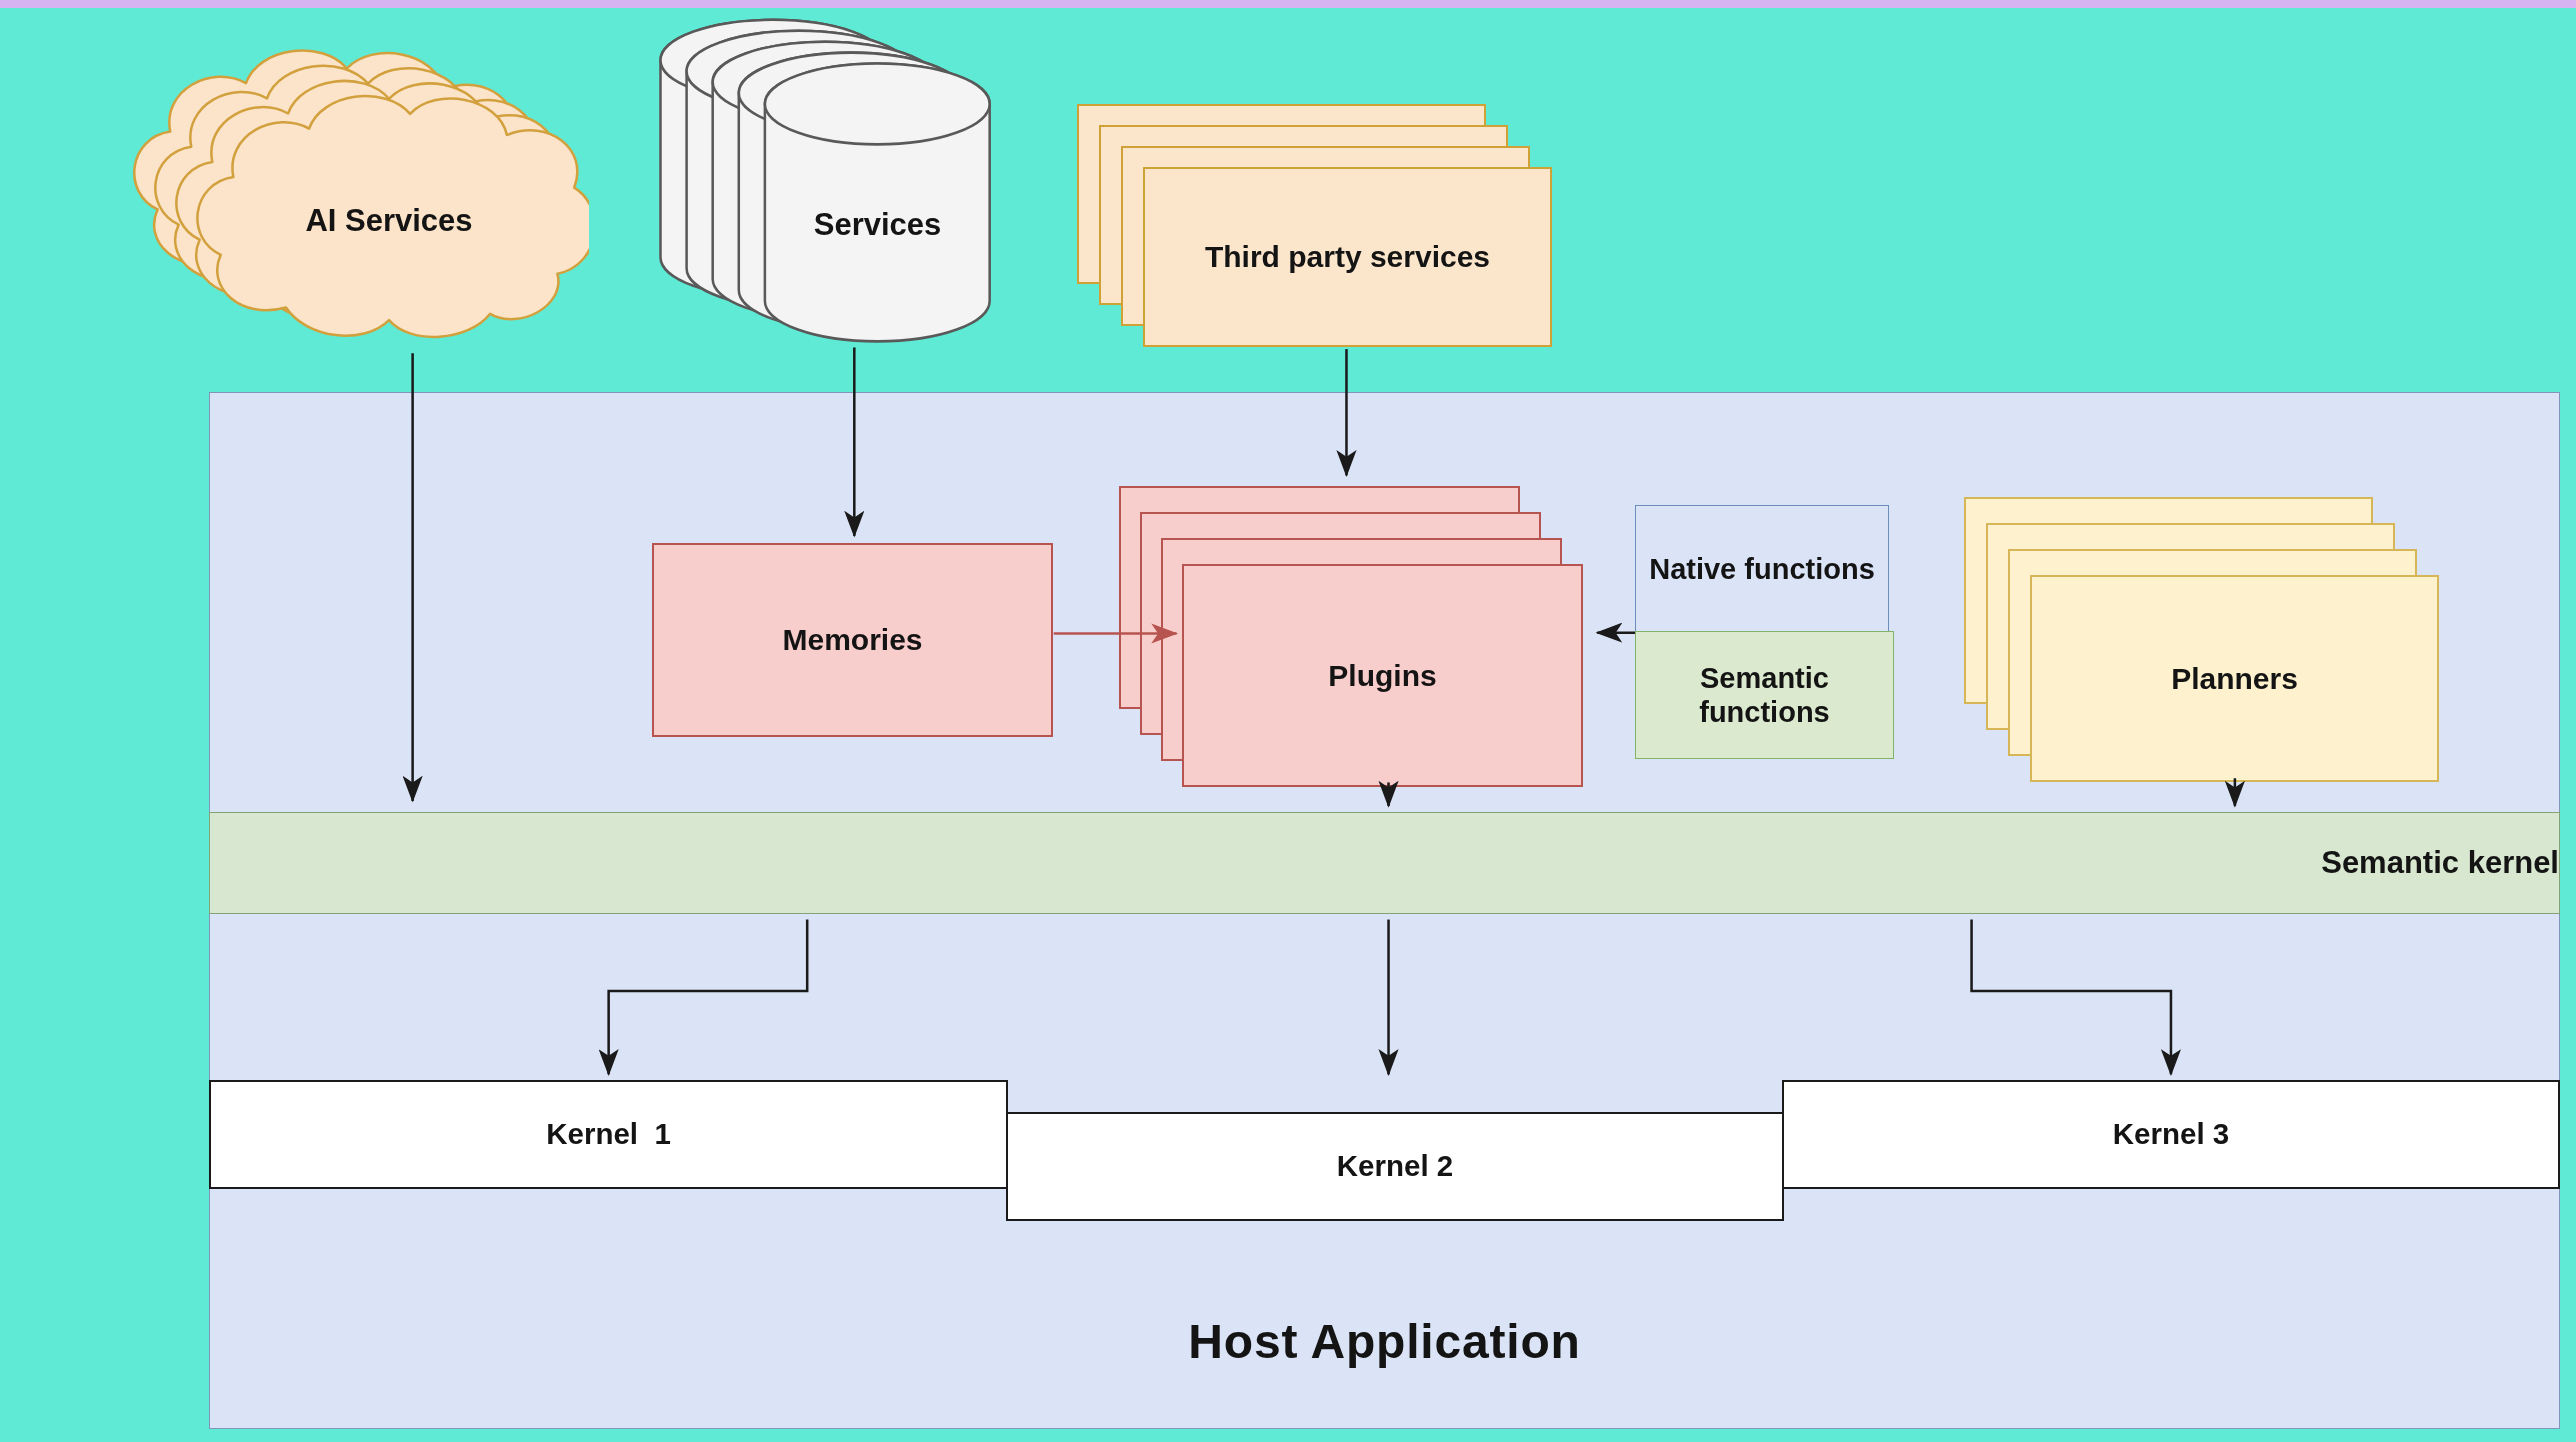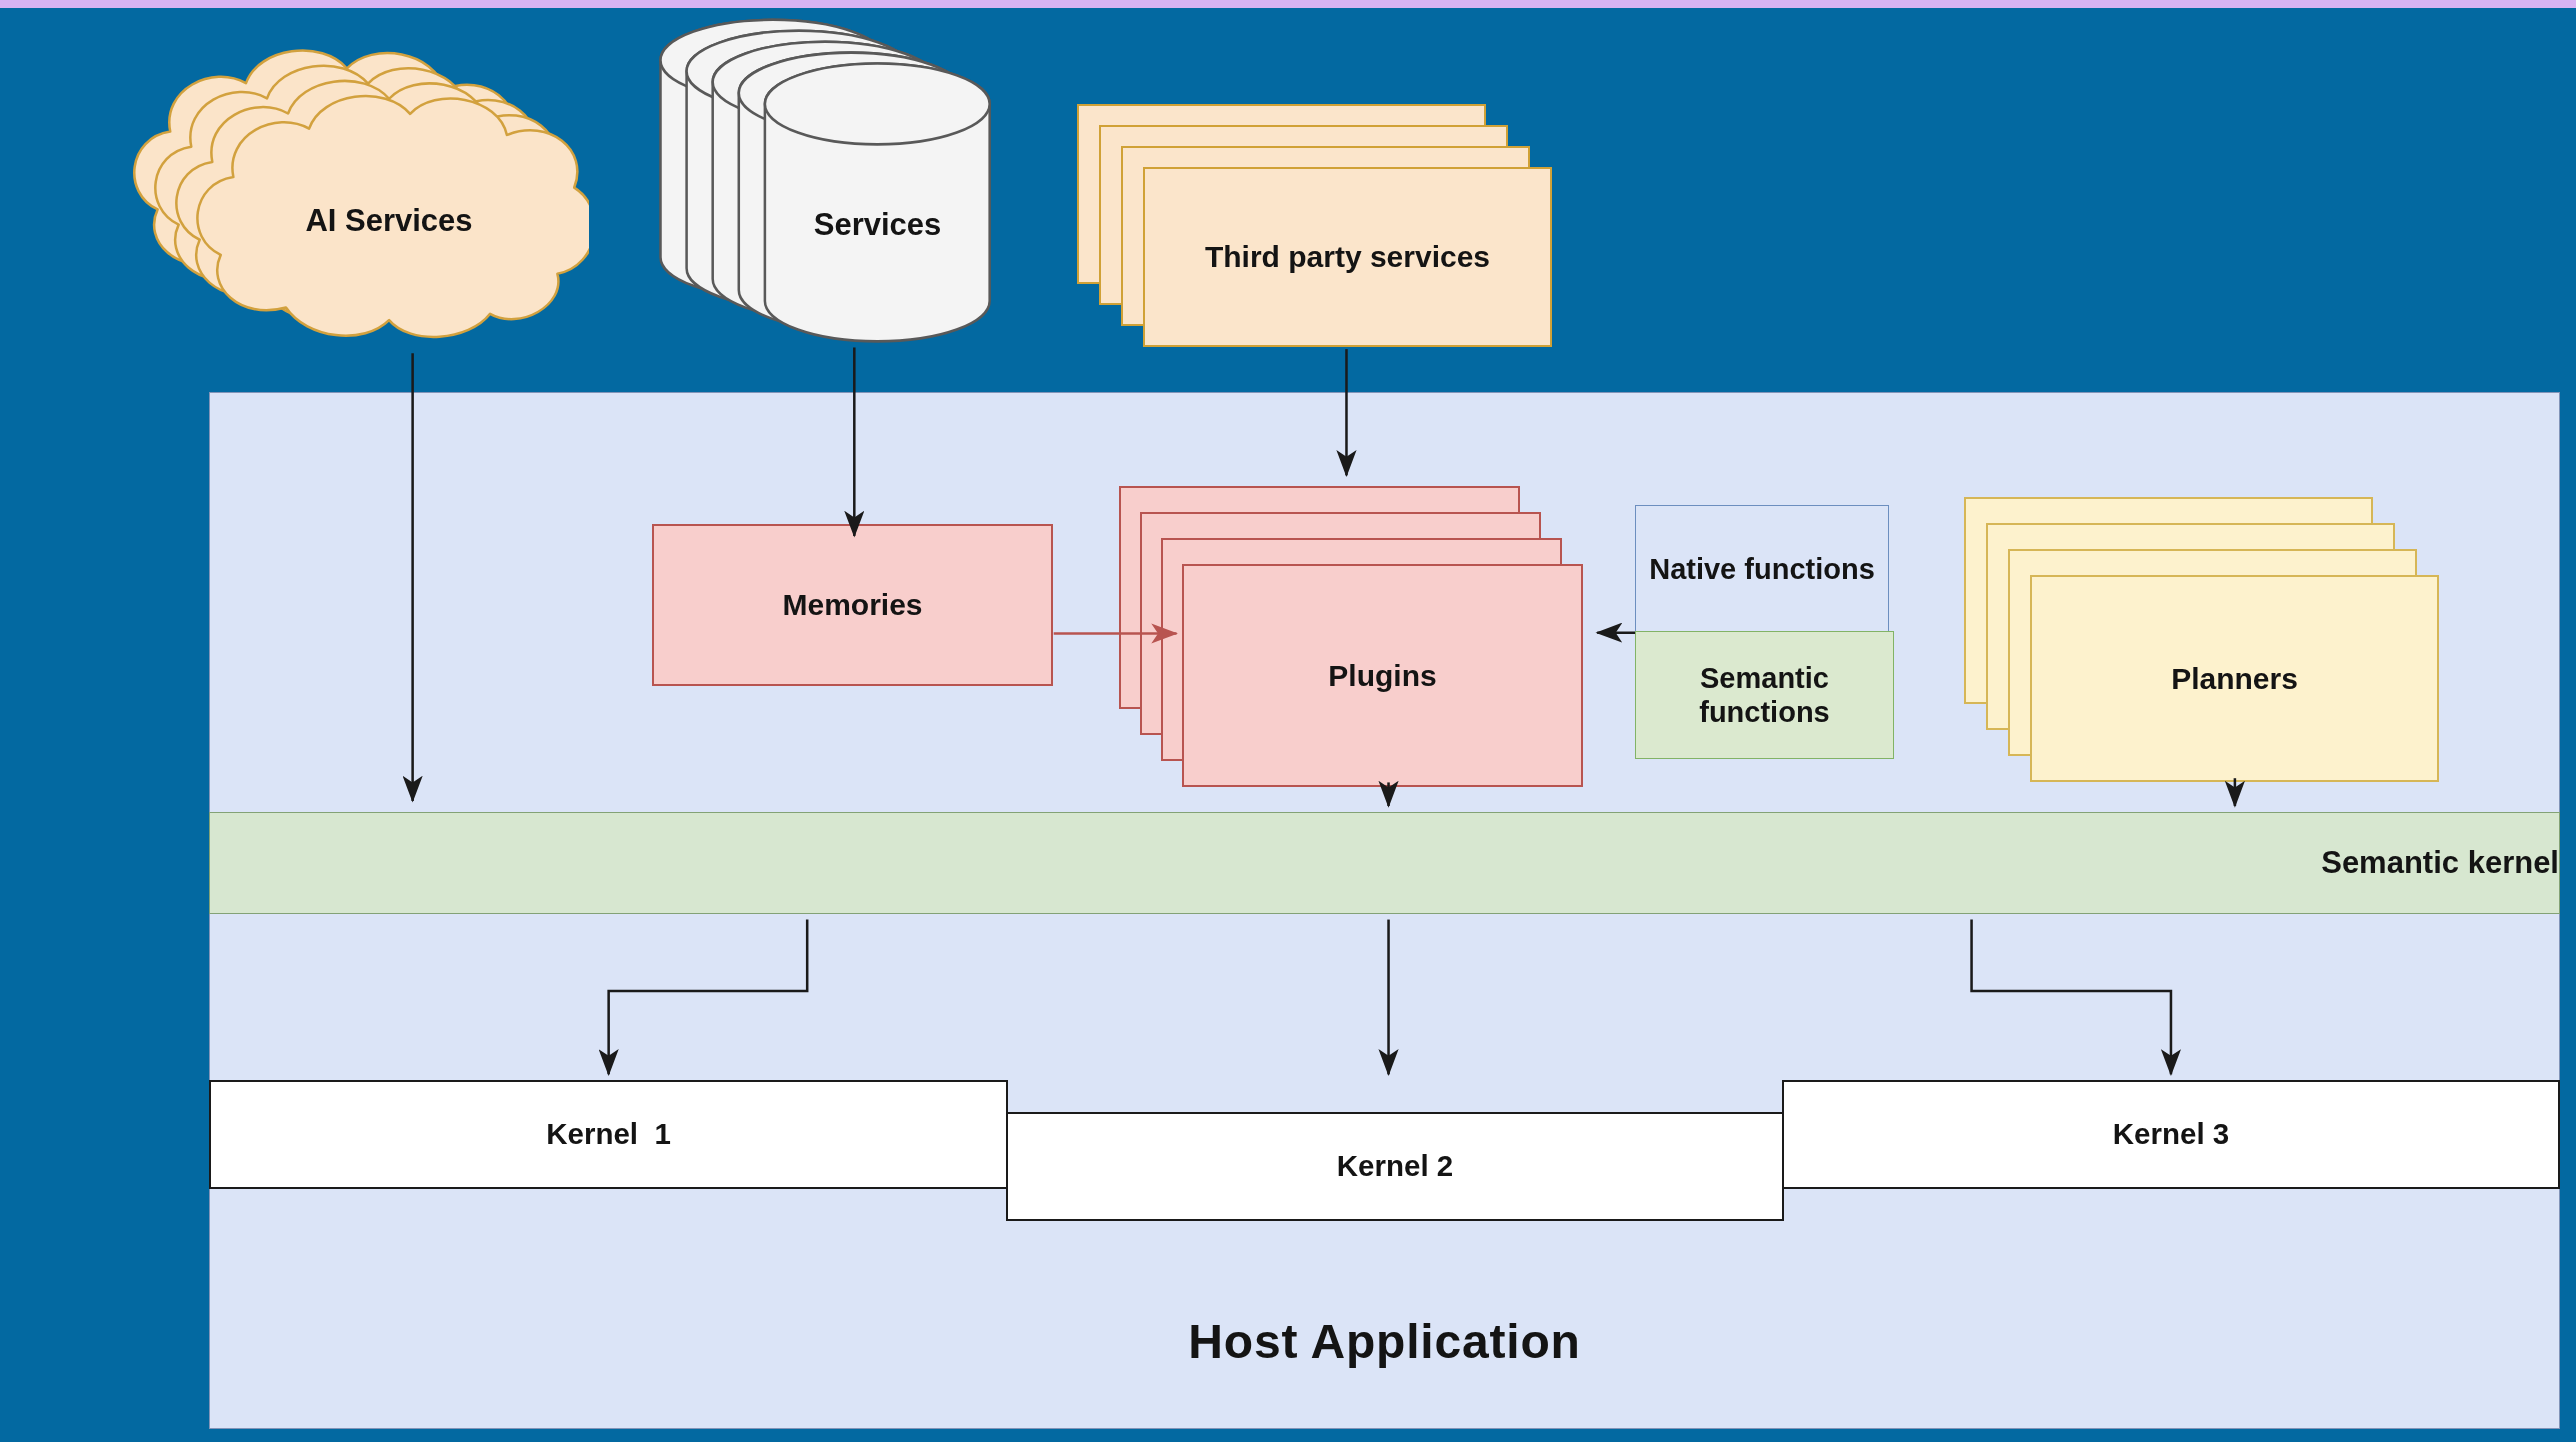--- a/index.html
+++ b/index.html
@@ -1,18 +1,18 @@
 <!DOCTYPE html>
 <html style="font-size:13.5px"><head>
 <meta charset="utf-8">
 <style>
   html,body{margin:0;padding:0;background:#ffffff;}
   .stage{
     position:relative;width:2576px;height:1442px;overflow:hidden;
-    font-family:"Liberation Sans","DejaVu Sans",sans-serif;color:#141414;background:#0369a1;
+    font-family:"Liberation Sans","DejaVu Sans",sans-serif;color:#141414;background:#5eead4;
   }
   .topbar{position:absolute;left:0;top:0;width:2576px;height:8.4px;background:#d7b3f2;}
   .label{font-weight:700;white-space:pre;text-align:center;line-height:1.18;}
   .abs{position:absolute;}
   .center{display:flex;align-items:center;justify-content:center;}
 
   
   .container-bg{left:209px;top:392px;width:2351px;height:1037px;
     background:#dbe4f7;border:1.7px solid #8294b8;box-sizing:border-box;}
 
@@ -23,21 +23,21 @@
   
   .kernel-box{top:1080px;height:109px;background:#ffffff;border:2.5px solid #1a1a1a;
     box-sizing:border-box;font-size:29.5px;}
   .k1{left:209px;width:799px;}
   .k2{left:1006px;width:778px;margin-top:32px;}
   .k3{left:1782px;width:778px;}
 
   .host-label{left:209px;top:1296px;width:2351px;height:93px;font-size:48px;letter-spacing:0.8px;}
 
   
-  .memories{left:652px;top:524px;width:401px;height:162px;background:#f8cecc;
+  .memories{left:652px;top:543px;width:401px;height:194px;background:#f8cecc;
     border:2.5px solid #b85450;box-sizing:border-box;font-size:30px;}
   .native-fn{left:1635px;top:505px;width:254px;height:128px;background:#dbe4f7;
     border:1.7px solid #6c8ebf;box-sizing:border-box;font-size:29px;}
   .semantic-fn{left:1635px;top:631px;width:259px;height:128px;background:#dbe9cf;
     border:1.7px solid #82b366;box-sizing:border-box;font-size:29px;}
 
   
   .stack{position:absolute;}
   .stack .layer{position:absolute;box-sizing:border-box;}
   .plugins-stack{left:1119px;top:486px;width:471px;height:303px;}

